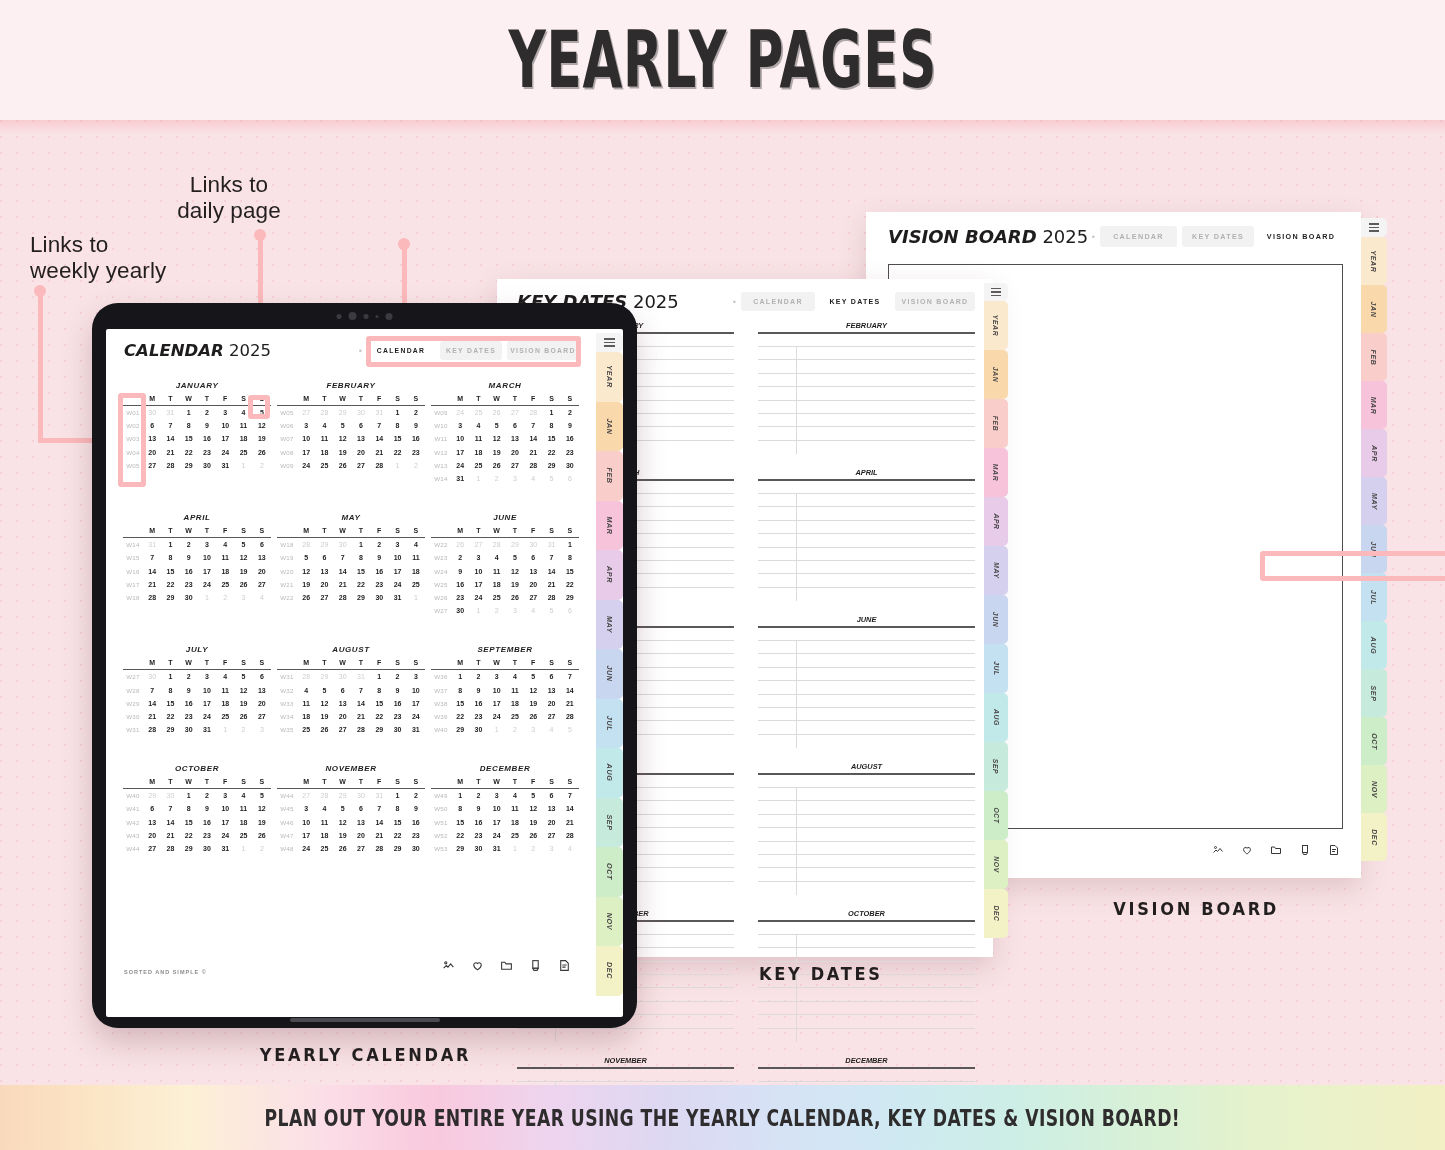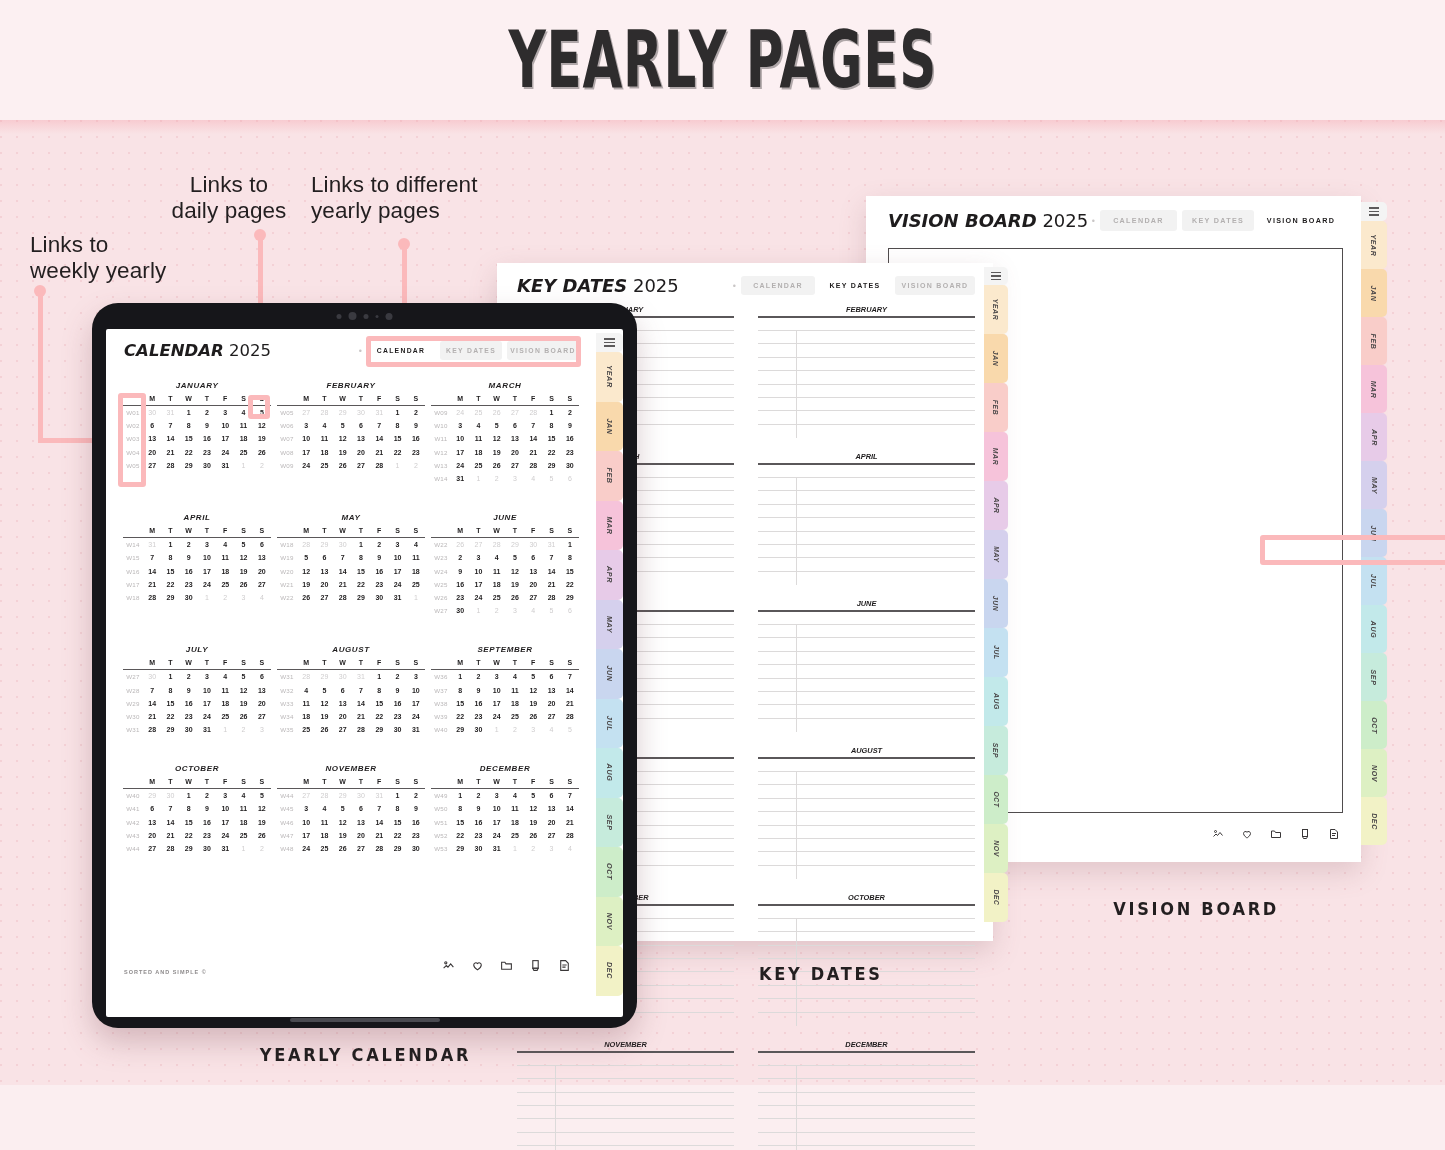--- a/index.html
+++ b/index.html
@@ -77,20 +77,21 @@
   .hl-box {
     position: absolute;
     border: 5px solid #fbb9bb;
     border-radius: 3px;
   }
 
   
   .page {
     position: absolute;
     background: #ffffff;
+    margin-top: 16px;
   }
   .page-head {
     display: flex; align-items: center; justify-content: space-between;
   }
   .doc-title {
     font-family: "DejaVu Sans", sans-serif;
     color: #1e1c1d; white-space: nowrap;
   }
   .doc-title b { font-style: italic; font-weight: bold; }
   .doc-title span { font-weight: normal; }
@@ -216,29 +217,25 @@
   <div class="callout-label" style="left:30px; top:232px;">
     <div>Links to</div>
     <div>weekly yearly</div>
   </div>
   <div class="dot" style="left:34px; top:285px;"></div>
   <div class="line-v" style="left:37.5px; top:291px; height:150px;"></div>
   <div class="line-h" style="left:37.5px; top:438px; width:90px;"></div>
 
   <div class="callout-label" style="left:163px; top:172px; text-align:center; width:132px;">
     <div>Links to</div>
-    <div>daily pages</div>
+    <div>daily page</div>
   </div>
   <div class="dot" style="left:254px; top:229px;"></div>
   <div class="line-v" style="left:257.5px; top:235px; height:167px;"></div>
 
-  <div class="callout-label" style="left:311px; top:172px; width:195px;">
-    <div>Links to different</div>
-    <div>yearly pages</div>
-  </div>
   <div class="dot" style="left:398px; top:238px;"></div>
   <div class="line-v" style="left:401.5px; top:244px; height:96px;"></div>
 
   <div class="page" id="vision-page" style="left:866px; top:196px; width:495px; height:666px; box-shadow:0 10px 26px rgba(130,80,90,.20);">
     <div class="page-head" style="position:absolute; left:22px; top:14px; width:455px;">
       <div class="doc-title" style="font-size:18px;">
         <b>VISION BOARD</b>
         <span>2025</span>
       </div>
       <div class="navpills">
@@ -1466,14 +1463,17 @@
   </div>
 
   <div class="hl-box" style="left:118px; top:393px; width:28px; height:94px;"></div>
   <div class="hl-box" style="left:248px; top:395px; width:22px; height:24px;"></div>
   <div class="hl-box" style="left:366px; top:336px; width:215px; height:31px;"></div>
 
   <div class="caption" style="left:248px; top:1044px;">YEARLY CALENDAR</div>
   <div class="caption" style="left:752px; top:963px;">KEY DATES</div>
   <div class="caption" style="left:1104px; top:898px;">VISION BOARD</div>
 
+  <div class="footer">
+    <div class="footer-text">PLAN OUT YOUR ENTIRE YEAR USING THE YEARLY CALENDAR, KEY DATES &amp; VISION BOARD!</div>
+  </div>
 
 </div>
 
 </body></html>

